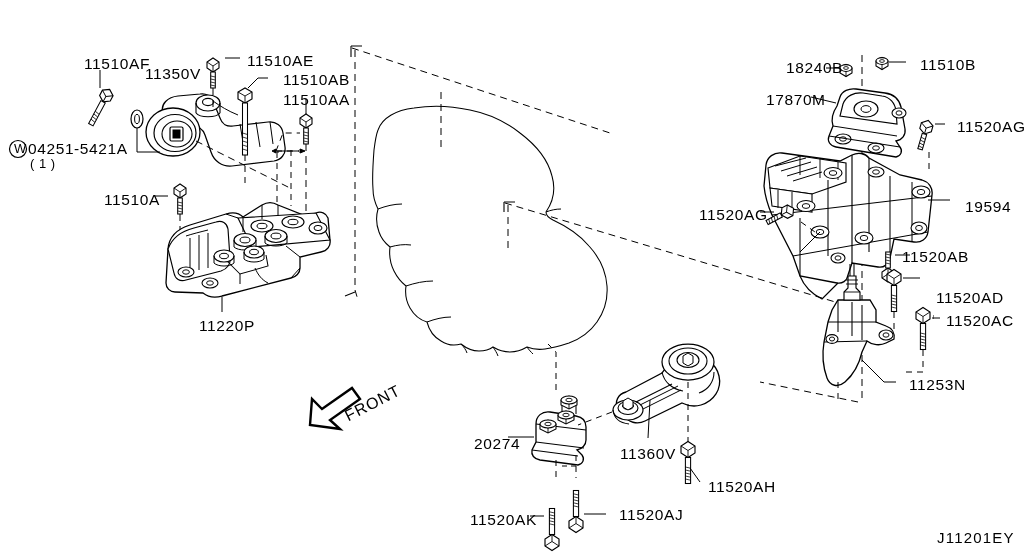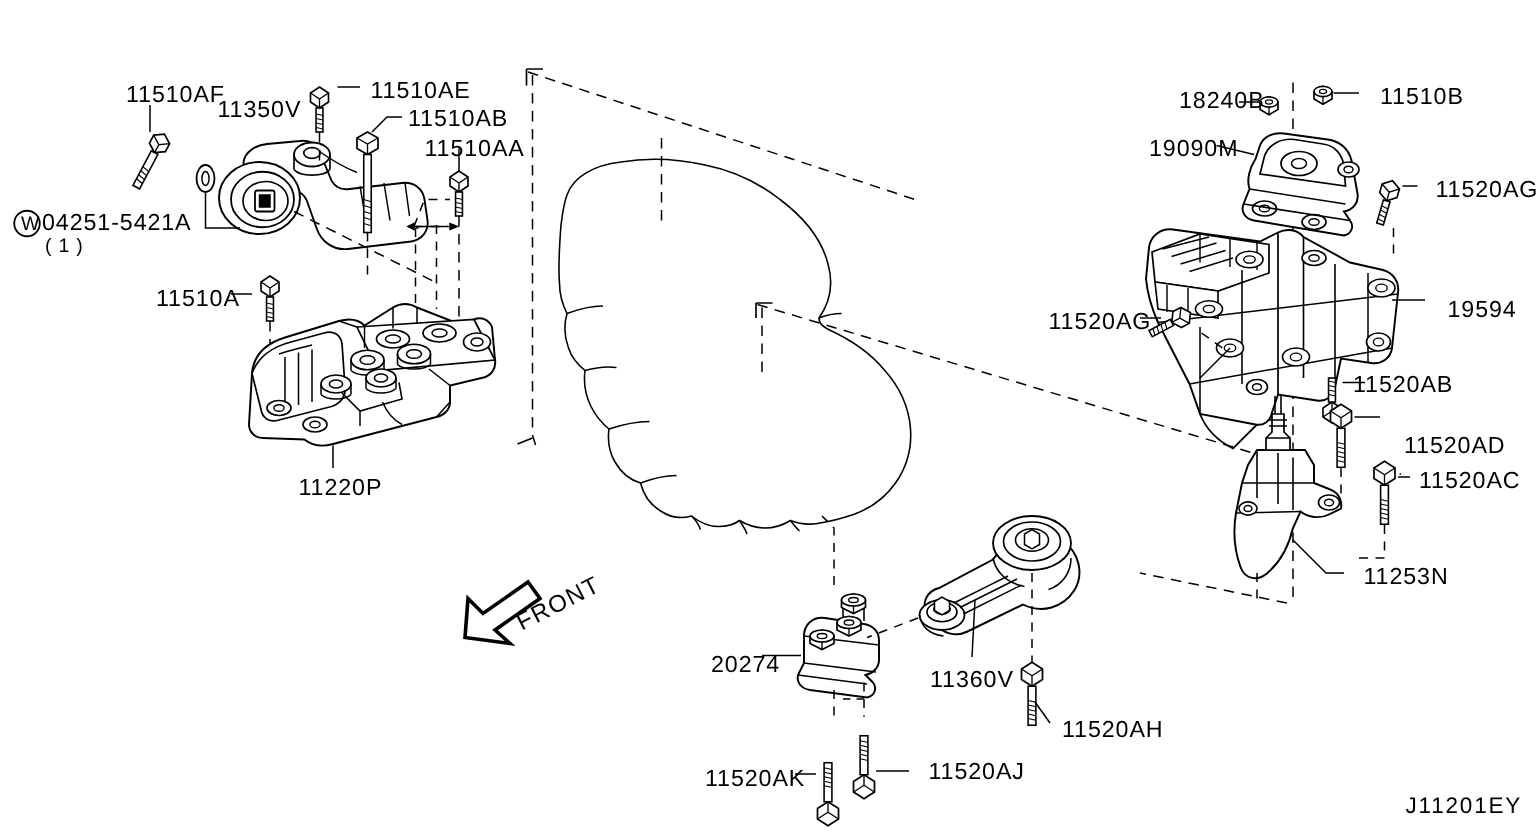--- a/index.html
+++ b/index.html
@@ -431,28 +431,28 @@
 
   <g>
     <circle cx="18" cy="149" r="8.5" fill="#fff" stroke="#000" stroke-width="1.2"></circle>
   </g>
 </svg>
 
 <div>
   <div class="lbl" style="left:84px;top:56px">11510AF</div>
   <div class="lbl" style="left:145px;top:66px">11350V</div>
   <div class="lbl" style="left:247px;top:53px">11510AE</div>
-  <div class="lbl" style="left:272px;top:72px">11510AB</div>
+  <div class="lbl" style="left:283px;top:72px">11510AB</div>
   <div class="lbl" style="left:283px;top:92px">11510AA</div>
   <div class="lbl" style="left:104px;top:192px">11510A</div>
   <div class="lbl" style="left:199px;top:318px">11220P</div>
 
   <div class="lbl" style="left:786px;top:60px">18240B</div>
   <div class="lbl" style="left:920px;top:57px">11510B</div>
-  <div class="lbl" style="left:766px;top:92px">19090M</div>
+  <div class="lbl" style="left:766px;top:92px">17870M</div>
   <div class="lbl" style="left:957px;top:119px">11520AG</div>
   <div class="lbl" style="left:965px;top:199px">19594</div>
   <div class="lbl" style="left:699px;top:207px">11520AG</div>
   <div class="lbl" style="left:902px;top:249px">11520AB</div>
   <div class="lbl" style="left:936px;top:290px">11520AD</div>
   <div class="lbl" style="left:946px;top:313px">11520AC</div>
   <div class="lbl" style="left:909px;top:377px">11253N</div>
 
   <div class="lbl" style="left:474px;top:436px">20274</div>
   <div class="lbl" style="left:620px;top:446px">11360V</div>

